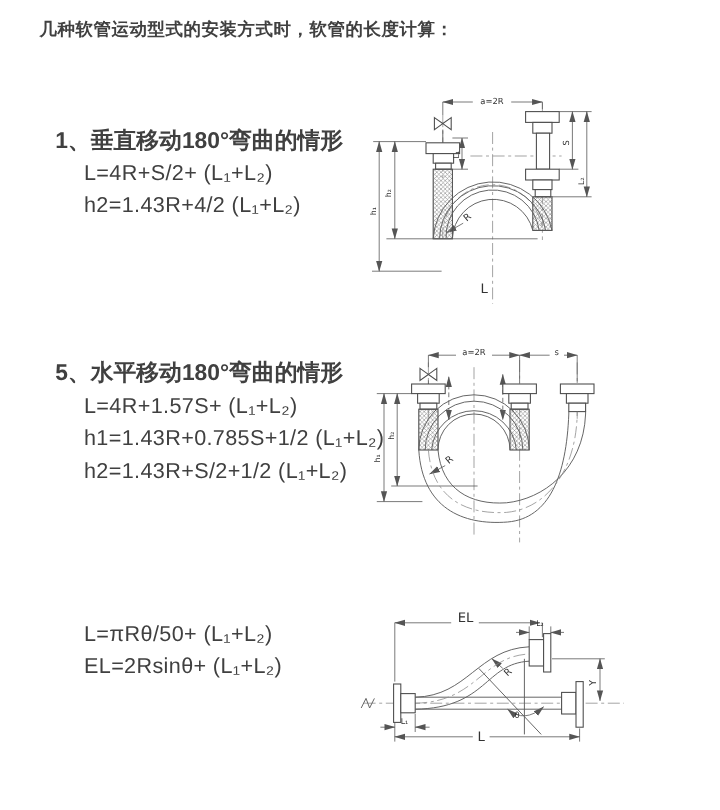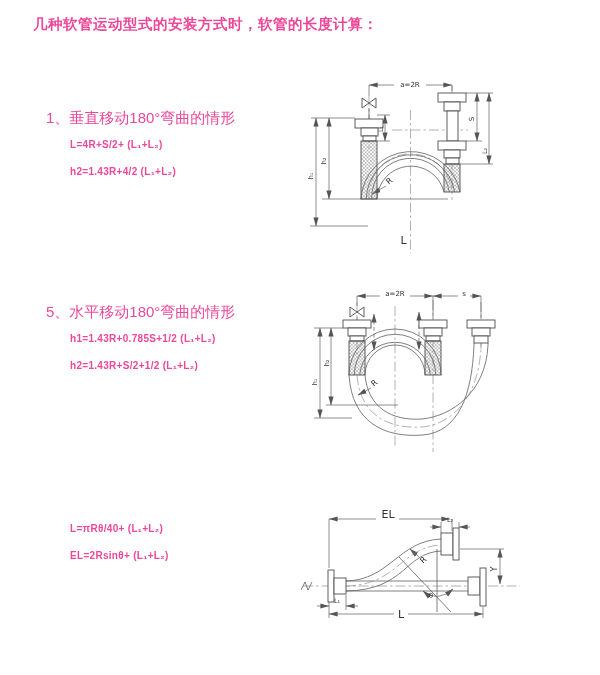--- a/index.html
+++ b/index.html
@@ -1,21 +1,21 @@
 <!DOCTYPE html>
 <html><head>
 <meta charset="utf-8">
 <style>
   html,body{margin:0;padding:0;background:#fff;}
   .page{position:relative;width:600px;height:675px;background:#ffffff;overflow:hidden;
-        font-family:"Liberation Sans","DejaVu Sans",sans-serif;color:#ec4899;}
+        font-family:"Liberation Sans","DejaVu Sans",sans-serif;color:#404040;}
   .title{position:absolute;left:33px;top:15px;font-size:14.5px;font-weight:700;letter-spacing:.5px;white-space:nowrap;}
   .sec{position:absolute;left:46px;}
-  .sec .head{font-size:15px;font-weight:400;line-height:27px;white-space:nowrap;}
-  .sec .f{font-size:10px;font-weight:700;line-height:27px;padding-left:24px;letter-spacing:.3px;white-space:nowrap;}
+  .sec .head{font-size:19px;font-weight:700;line-height:27px;white-space:nowrap;}
+  .sec .f{font-size:18px;font-weight:400;line-height:27px;padding-left:24px;letter-spacing:.3px;white-space:nowrap;}
   svg.overlay{position:absolute;left:0;top:0;}
   .ln{stroke:#5f5f5f;stroke-width:.8;fill:none;}
   .part{stroke:#4d4d4d;stroke-width:.9;fill:#fff;}
   .hose{stroke:#4d4d4d;stroke-width:.9;fill:url(#hp);}
   .dim{stroke:#606060;stroke-width:.7;fill:none;}
   .cl{stroke:#8a8a8a;stroke-width:.65;fill:none;stroke-dasharray:10 3 2.5 3;}
   .dsh{stroke-dasharray:4 2.5;}
   .lbl{fill:#333;font-family:"DejaVu Sans",sans-serif;}
   .t65{font-size:6.5px;}.t7{font-size:7px;}.t8{font-size:8px;}.t11{font-size:11px;}
   .bgr{fill:#fff;stroke:none;}
@@ -28,26 +28,27 @@
   <div class="title">几种软管运动型式的安装方式时，软管的长度计算：</div>
 
   <div class="sec" style="top:104px">
     <div class="head">1、垂直移动180°弯曲的情形</div>
     <div class="f">L=4R+S/2+ (L₁+L₂)</div>
     <div class="f">h2=1.43R+4/2 (L₁+L₂)</div>
   </div>
 
   <div class="sec" style="top:298px">
     <div class="head">5、水平移动180°弯曲的情形</div>
+    <div class="f">L=4R+1.57S+ (L₁+L₂)</div>
     <div class="f">h1=1.43R+0.785S+1/2 (L₁+L₂)</div>
     <div class="f">h2=1.43R+S/2+1/2 (L₁+L₂)</div>
   </div>
 
   <div class="sec" style="top:515px">
-    <div class="f">L=πRθ/40+ (L₁+L₂)</div>
+    <div class="f">L=πRθ/50+ (L₁+L₂)</div>
     <div class="f">EL=2Rsinθ+ (L₁+L₂)</div>
   </div>
 
   <svg class="overlay" width="600" height="675" viewBox="0 0 600 675">
     <defs>
       <marker id="ar" markerWidth="9" markerHeight="6" refX="8.6" refY="3" orient="auto-start-reverse" markerUnits="userSpaceOnUse">
         <path d="M0,.4 L9,3 L0,5.6 Z" fill="#555"></path>
       </marker>
       <pattern id="hp" width="3.5" height="3.5" patternUnits="userSpaceOnUse">
         <path d="M0,0 L3.5,3.5 M3.5,0 L0,3.5" stroke="#8a8a8a" stroke-width="0.5"></path>

